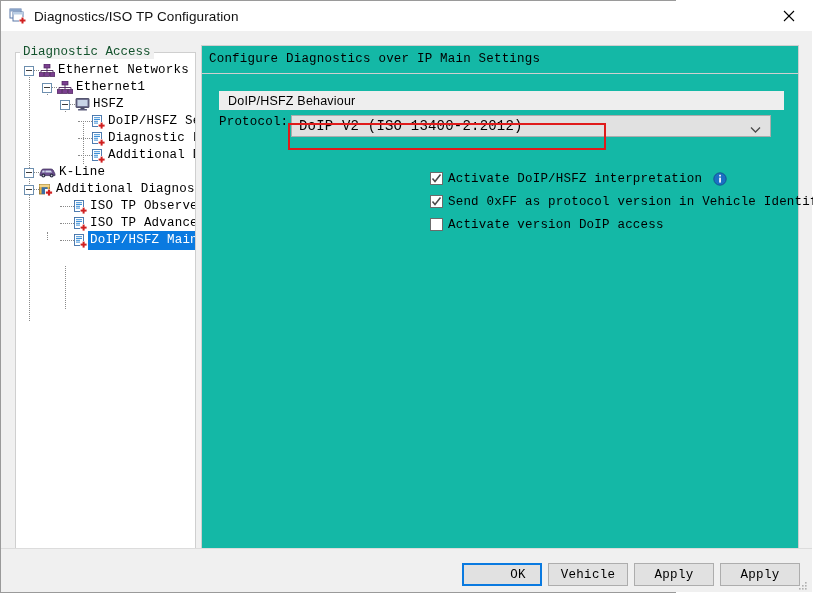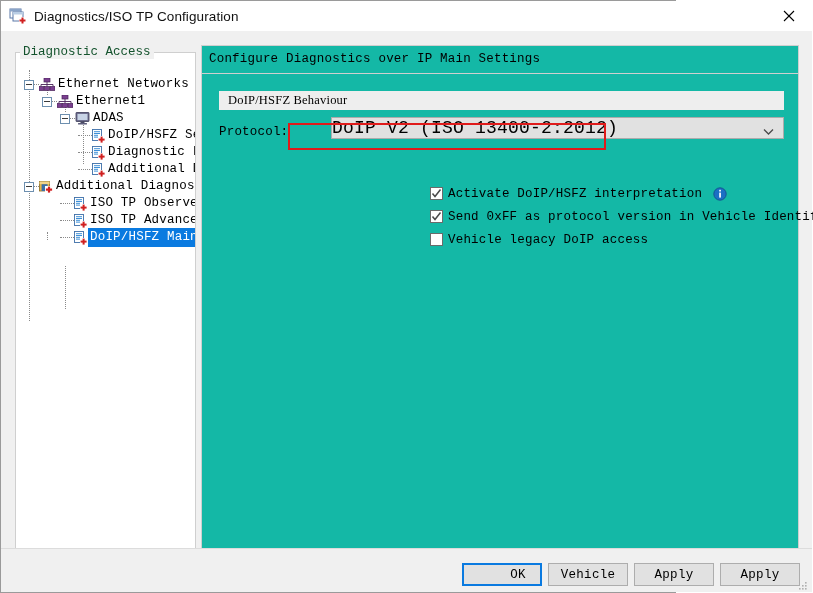--- a/index.html
+++ b/index.html
@@ -97,21 +97,21 @@
     width: 179px; height: 481px;
     overflow: hidden;
     background: #ffffff;
   }
   .tree {
     position: relative;
     font-family: "Liberation Mono", monospace;
     font-size: 12.5px;
     line-height: 17px;
     white-space: nowrap;
-    padding-top: 17px;
+    padding-top: 3px;
   }
   .node {
     position: relative;
     height: 17px;
     display: flex;
     align-items: center;
     white-space: nowrap;
   }
   .node .lbl {
     margin-left: 3px;
@@ -214,52 +214,52 @@
     position: absolute;
     left: 17px; top: 45px;
     width: 565px; height: 19px;
     background: #eeeeee;
     display: flex;
     align-items: center;
     box-sizing: border-box;
   }
   .section-bar span {
     margin-left: 9px;
-    font-family: Liberation Serif, serif;
+    font-family: Liberation Sans, sans-serif;
     font-size: 12.5px;
     letter-spacing: 0.2px;
   }
 
   .proto-row {
     position: absolute;
     left: 17px; top: 69px;
     width: 565px; height: 24px;
     display: flex;
-    align-items: flex-end;
-    gap: 40px;
+    align-items: flex-start;
   }
   .proto-label {
     width: 72px;
     font-family: "Liberation Mono", monospace;
     font-size: 12.5px;
     letter-spacing: 0.2px;
     flex: none;
   }
   .combo {
     position: relative;
     width: 480px; height: 22px;
     background: #e1e1e1;
     border: 1px solid #acacac;
     box-sizing: border-box;
     display: flex;
     align-items: center;
   }
   .combo-text {
+    margin-left: 7px;
     font-family: "Liberation Mono", monospace;
-    font-size: 18px;
+    font-size: 14px;
     letter-spacing: 0.2px;
     color: #000;
   }
   .combo-arrow {
     position: absolute;
     right: 9px; top: 50%;
     transform: translateY(-50%);
     width: 11px; height: 7px;
   }
 
@@ -272,21 +272,20 @@
     pointer-events: none;
     z-index: 5;
   }
 
   .cb-row {
     position: absolute;
     left: 228px;
     display: flex;
     align-items: center;
     height: 17px;
-    margin-top: 15px;
   }
   .checkbox {
     width: 13px; height: 13px;
     border: 1px solid #6b6b6b;
     background: #ffffff;
     box-sizing: border-box;
     position: relative;
     flex: none;
   }
   .checkbox svg {
@@ -429,21 +428,21 @@
             <div class="expander"></div>
             <div class="dots" style="width:5px"></div>
             <div class="ico ico-pc">
               <svg width="15" height="13" viewBox="0 0 15 13">
                 <rect x="1" y="0.5" width="13" height="9" rx="0.5" fill="#6f6f8f" stroke="#3b3b57" stroke-width="0.8"></rect>
                 <rect x="2.5" y="2" width="10" height="6" fill="#c8d4e6"></rect>
                 <rect x="5.5" y="9.5" width="4" height="1.5" fill="#4b4b66"></rect>
                 <rect x="3" y="11" width="9" height="1.6" rx="0.6" fill="#5c5c7a"></rect>
               </svg>
             </div>
-            <div class="lbl">ADAS</div>
+            <div class="lbl">HSFZ</div>
           </div>
 
           <div class="node">
             <div class="spacer" style="width:62px"></div>
             <div class="dots" style="width:14px"></div>
             <div class="ico ico-doc">
               <svg width="13" height="14" viewBox="0 0 13 14">
                 <rect x="0.5" y="0.5" width="9" height="11" fill="#ffffff" stroke="#3d6fa8" stroke-width="0.9"></rect>
                 <rect x="2" y="2.2" width="6" height="1" fill="#3d8fd8"></rect>
                 <rect x="2" y="4" width="6" height="1" fill="#3d8fd8"></rect>
@@ -486,20 +485,37 @@
                 <rect x="2" y="5.8" width="4" height="1" fill="#3d8fd8"></rect>
                 <rect x="2" y="7.6" width="5" height="1" fill="#3d8fd8"></rect>
                 <rect x="6" y="7" width="7" height="7" fill="#ffffff"></rect>
                 <rect x="8.6" y="7.6" width="2" height="6" fill="#d02020"></rect>
                 <rect x="6.6" y="9.6" width="6" height="2" fill="#d02020"></rect>
               </svg>
             </div>
             <div class="lbl">Additional De</div>
           </div>
 
+          <div class="node">
+            <div class="spacer" style="width:8px"></div>
+            <div class="expander"></div>
+            <div class="dots" style="width:5px"></div>
+            <div class="ico ico-car">
+              <svg width="17" height="11" viewBox="0 0 17 11">
+                <path d="M1 7 L2.5 3.2 Q3 2 4.5 2 L12 2 Q13.5 2 14.2 3.2 L16 7 L16 8.6 L1 8.6 Z" fill="#6b4f8f" stroke="#3a2a55" stroke-width="0.7"></path>
+                <path d="M3.6 3.4 L5.6 3.4 L5.6 5.6 L3 5.6 Z" fill="#cfd8ea"></path>
+                <path d="M6.4 3.4 L11.6 3.4 L13.2 5.6 L6.4 5.6 Z" fill="#cfd8ea"></path>
+                <circle cx="4.4" cy="8.6" r="2" fill="#2f2f45"></circle>
+                <circle cx="12.6" cy="8.6" r="2" fill="#2f2f45"></circle>
+                <circle cx="4.4" cy="8.6" r="0.8" fill="#c9c9d6"></circle>
+                <circle cx="12.6" cy="8.6" r="0.8" fill="#c9c9d6"></circle>
+              </svg>
+            </div>
+            <div class="lbl">K-Line</div>
+          </div>
 
 
           <div class="node">
             <div class="spacer" style="width:8px"></div>
             <div class="expander"></div>
             <div class="dots" style="width:5px"></div>
             <div class="ico ico-fold">
               <svg width="14" height="13" viewBox="0 0 14 13">
                 <rect x="0.5" y="1.5" width="10" height="9.5" fill="#e8b648" stroke="#8a6a1e" stroke-width="0.8"></rect>
                 <rect x="0.5" y="1.5" width="10" height="2.6" fill="#f2d488"></rect>
@@ -626,21 +642,21 @@
         <div class="checkbox">
           <svg width="11" height="11" viewBox="0 0 11 11">
               <polyline points="1.5,5.5 4,8.5 9.5,1.5" fill="none" stroke="#4a4a4a" stroke-width="1.5"></polyline>
             </svg>
         </div>
         <div class="cb-label">Send 0xFF as protocol version in Vehicle Identification Request messages</div>
       </div>
 
       <div class="cb-row" style="top:170px">
         <div class="checkbox"></div>
-        <div class="cb-label">Vehicle legacy DoIP access</div>
+        <div class="cb-label">Activate version DoIP access</div>
       </div>
     </div>
 
     <div class="redbox"></div>
 
     <div class="btn-bar">
       <div class="btn default" style="left:461px">OK</div>
       <div class="btn" style="left:547px">Vehicle</div>
       <div class="btn" style="left:633px">Apply</div>
       <div class="btn" style="left:719px">Apply</div>

